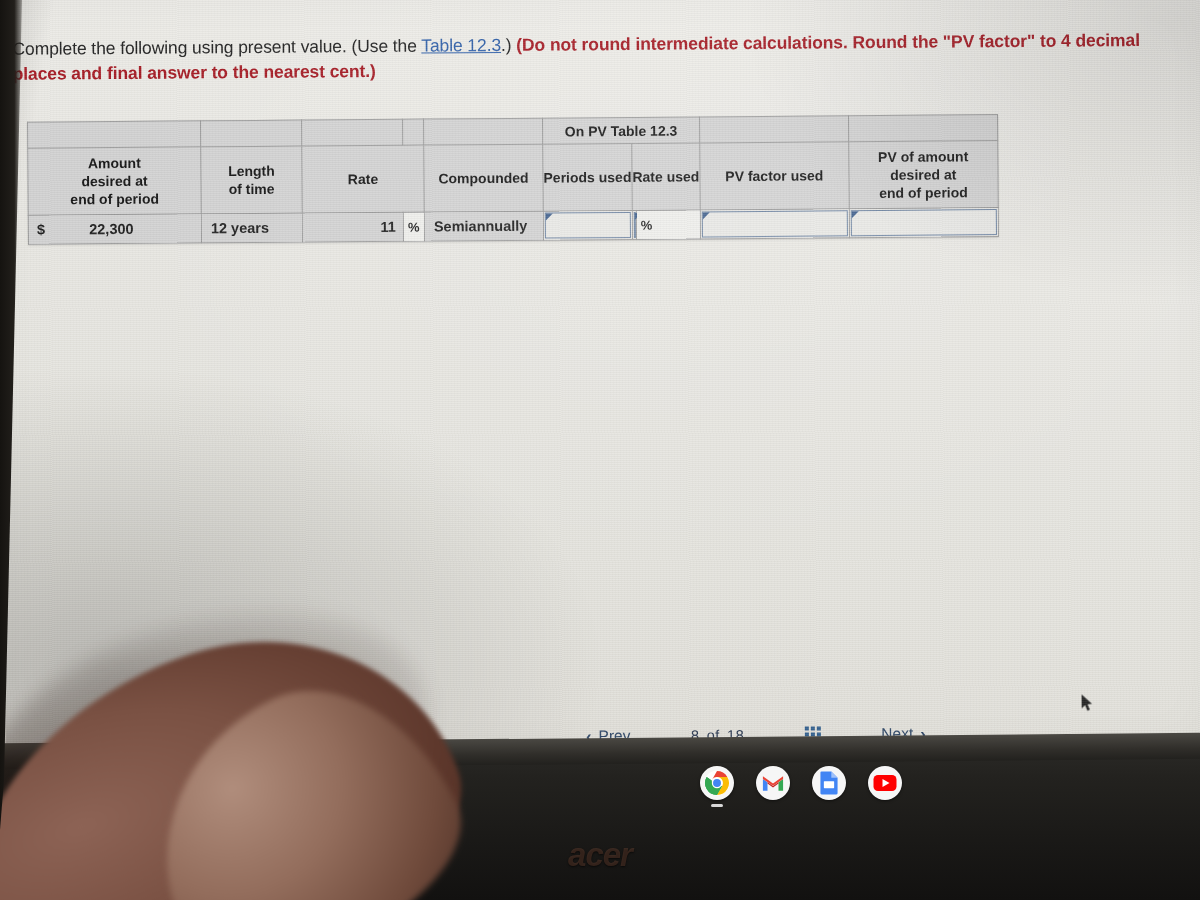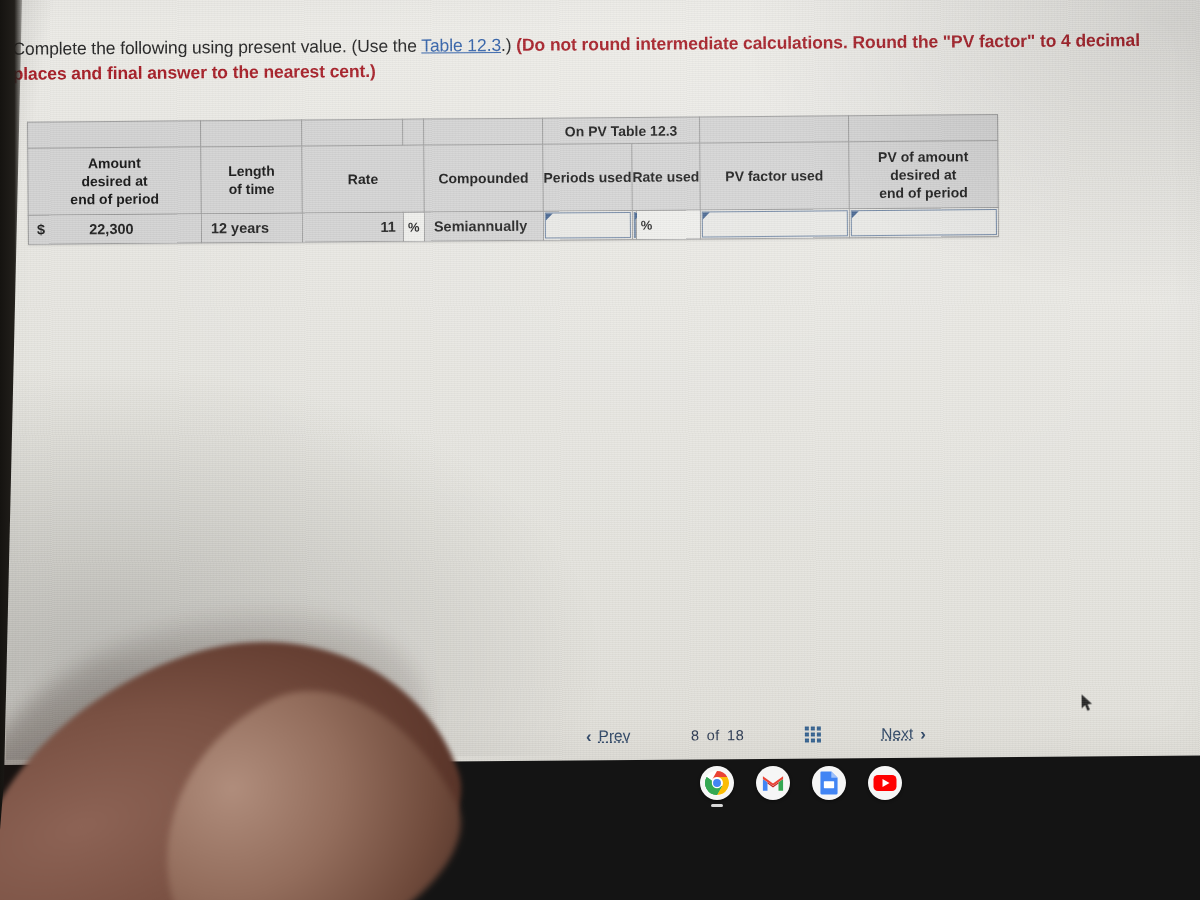--- a/index.html
+++ b/index.html
@@ -454,20 +454,24 @@
       </div>
 
       <svg id="cursor" viewBox="0 0 13 18">
         <polygon points="0,0 0,14 3.4,10.8 5.8,16.4 8.2,15.3 5.9,9.9 10.4,9.6" fill="#262626"></polygon>
       </svg>
 
       <div id="glare"></div>
     </div>
   </div>
 
+  <div id="bezel">
+    <div id="bezel-edge"></div>
+    <div id="acer">acer</div>
+  </div>
 
   <div id="dock">
     <div class="dock-ic active">
       <svg width="26" height="26" viewBox="0 0 48 48">
         <circle cx="24" cy="24" r="23" fill="#fff"></circle>
         <path d="M24 2a22 22 0 0 1 19.1 11H24a11 11 0 0 0-9.9 6.2z" fill="#ea4335"></path>
         <path d="M4.9 13A22 22 0 0 0 24 46l9.5-16.5A11 11 0 0 1 14.1 19.2z" fill="#34a853" transform="rotate(0 24 24)"></path>
         <path d="M24 46a22 22 0 0 0 19.1-33H24a11 11 0 0 1 9.5 16.5z" fill="#fbbc05"></path>
         <path d="M4.9 13A22 22 0 0 0 24 46l9.5-16.5H24a11 11 0 0 1-9.9-10.3z" fill="#34a853"></path>
         <circle cx="24" cy="24" r="9.6" fill="#fff"></circle>

